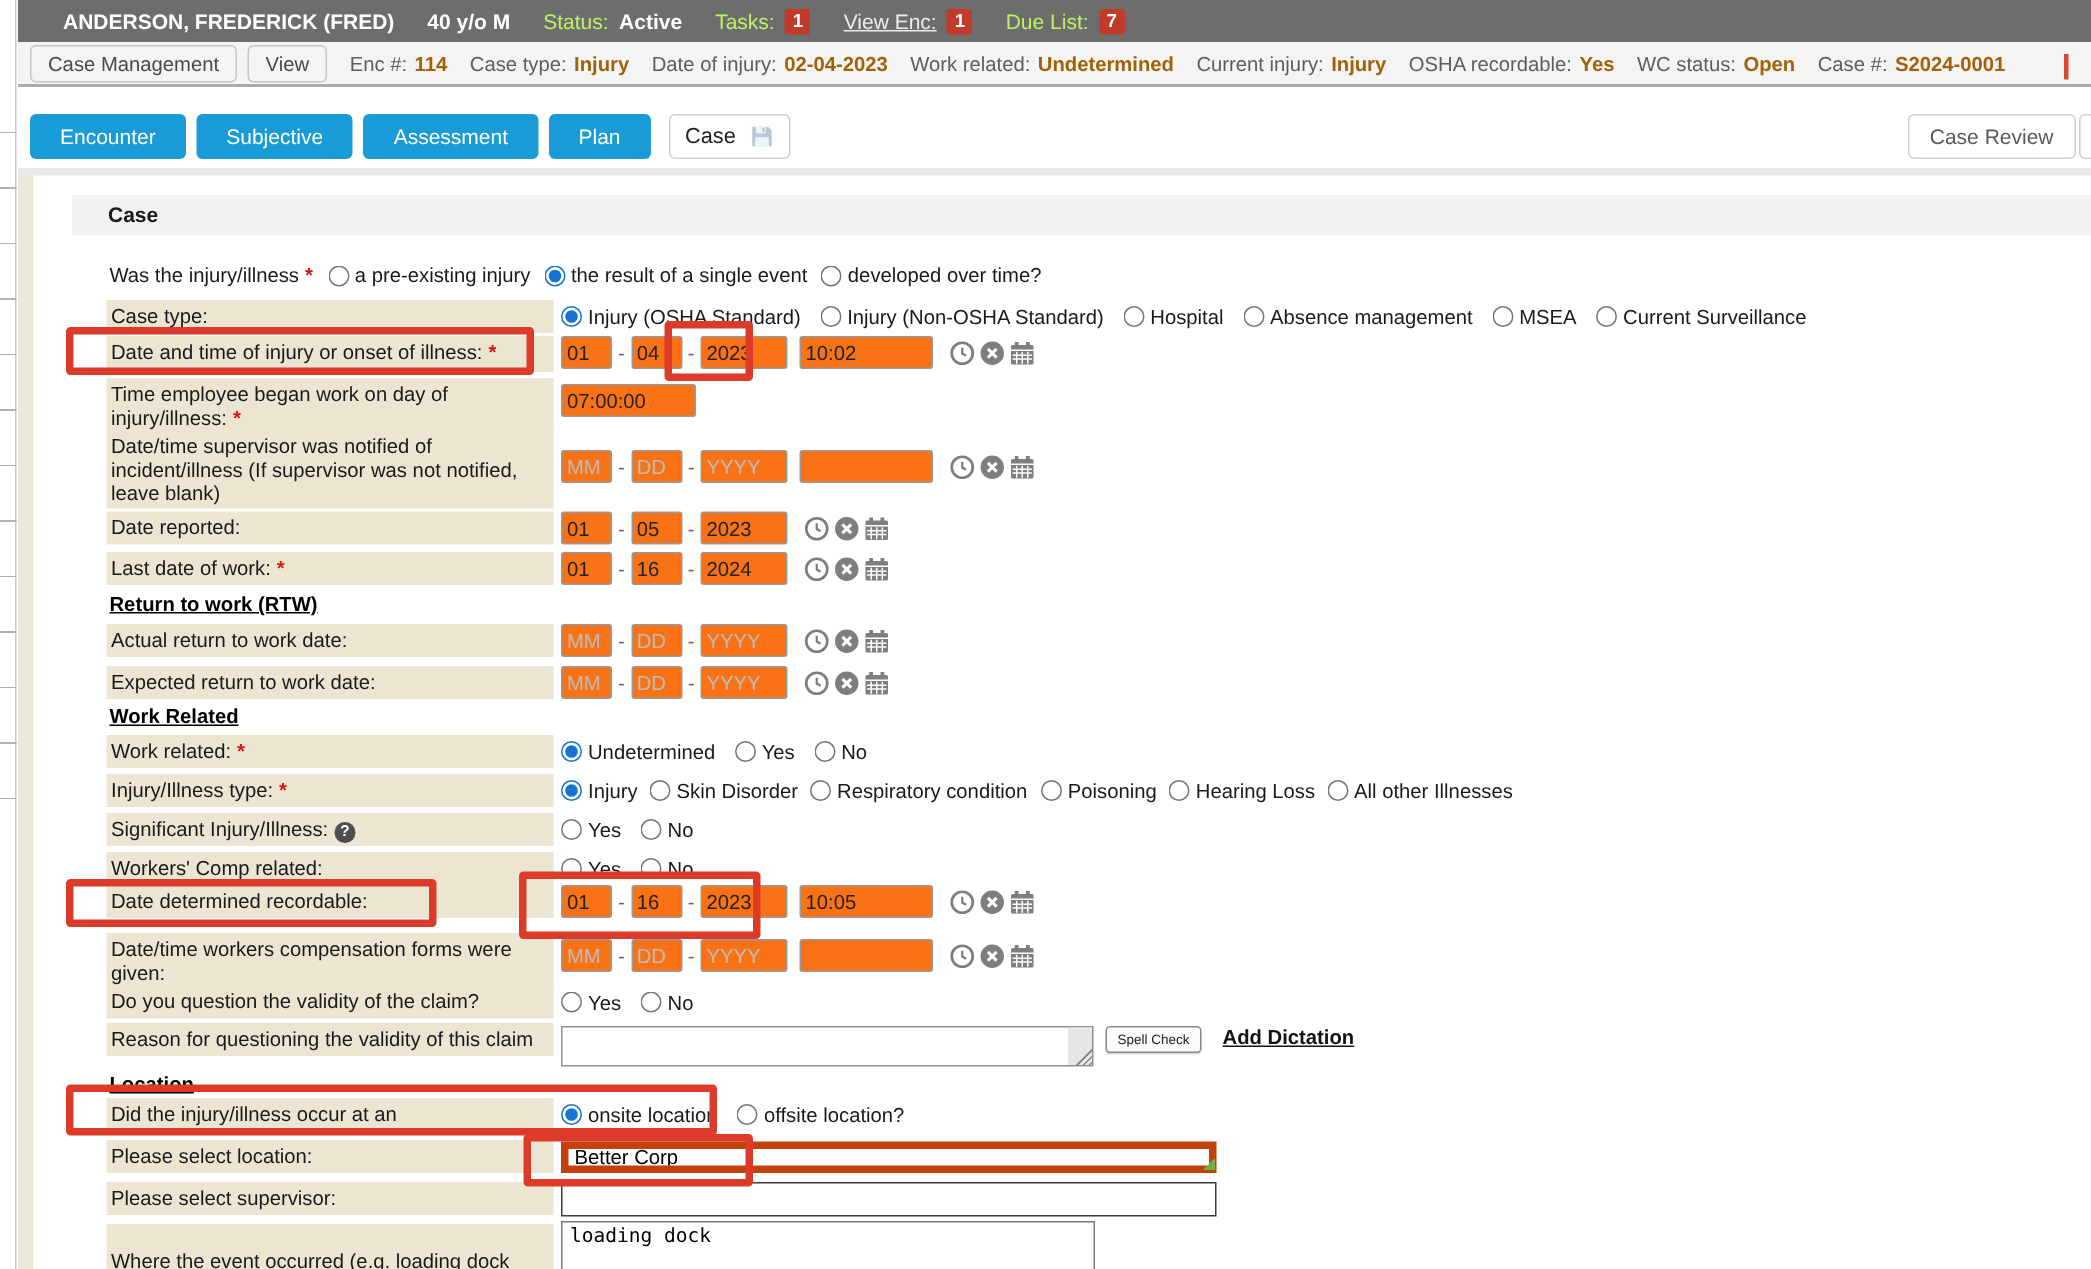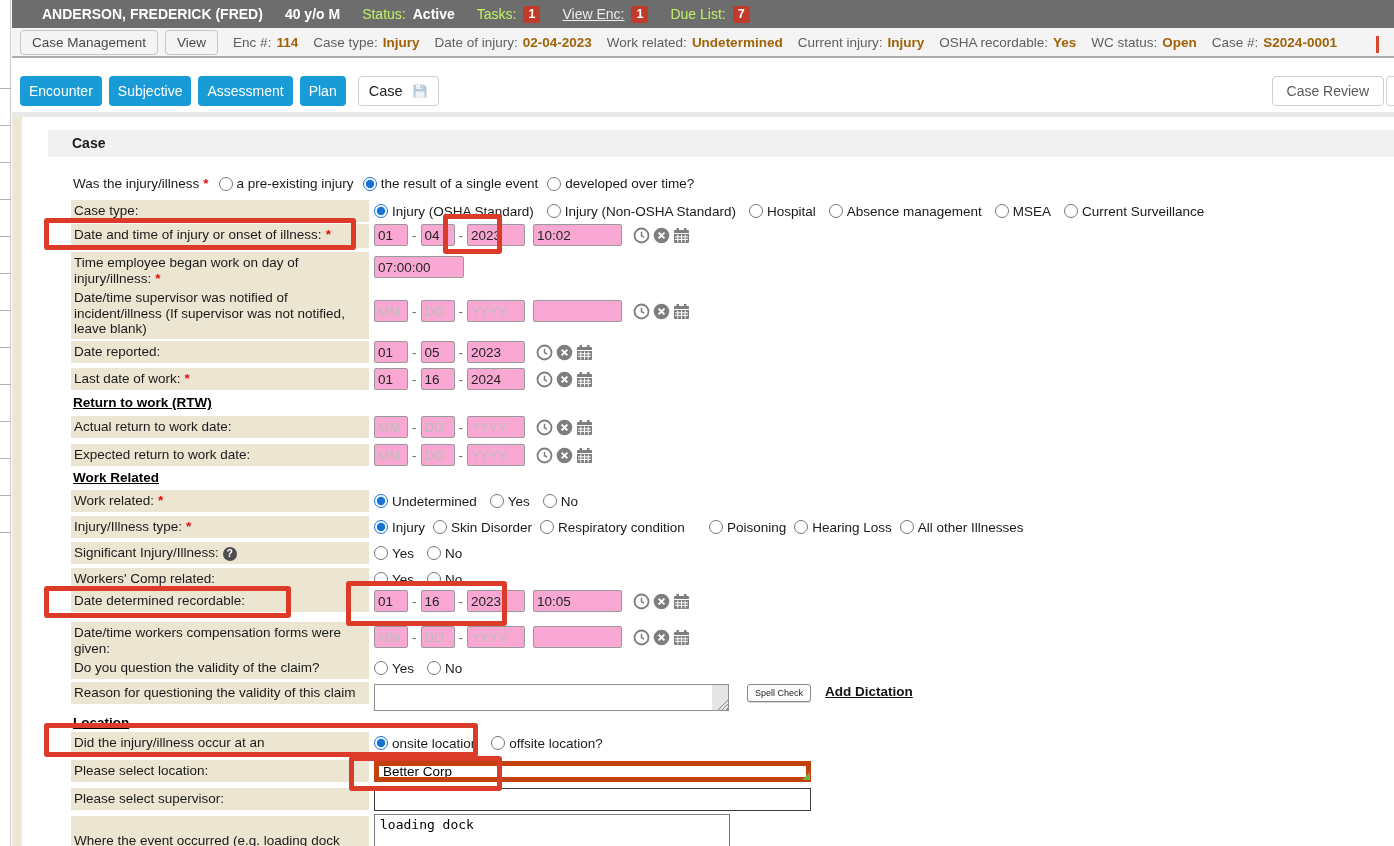--- a/index.html
+++ b/index.html
@@ -28,61 +28,61 @@
     border-bottom:2px solid #ababad;display:flex;align-items:center;gap:15px;padding-left:8px;font-size:13.5px;z-index:6}
   .tb2-btn{border:1px solid #c6c6ca;border-radius:4px;background:#f4f4f5;padding:4px 11px;font-size:13.5px;color:#4a4a4a;font-family:inherit}
   .fld{display:flex;gap:5px;align-items:center}
   .fl{color:#5e5e5e}.fv{font-weight:bold;color:#a16207}
   .red-tick{position:absolute;left:1376px;top:36px;width:3px;height:17px;background:#d9472e;z-index:7}
 
   
   .navrow{position:absolute;left:12px;top:58px;width:1382px;height:54px;background:#fff;z-index:6}
   .nav-left{position:absolute;left:8px;top:18px;display:flex;gap:7px;align-items:center}
   .bluebtn{height:30px;background:#189bd6;color:#fff;border:none;border-radius:4px;font-size:14px;
-    padding:0 9px;display:flex;align-items:center;font-family:inherit}
+    padding:0 20px;display:flex;align-items:center;font-family:inherit}
   .case-tab{height:30px;background:#fff;border:1px solid #cfcfcf;border-radius:4px;display:flex;
     align-items:center;gap:9px;padding:0 10px;margin-left:5px;color:#222;font-size:14.5px}
   .case-review{position:absolute;right:10px;top:18px;height:30px;border:1px solid #cfcfcf;border-radius:4px;
     background:#fff;color:#5a5a5a;font-size:14px;padding:0 14px;display:flex;align-items:center;font-family:inherit}
   .partial-btn{position:absolute;left:1386px;top:76px;width:50px;height:30px;border:1px solid #cfcfcf;border-radius:4px;background:#fff;z-index:6}
   .grayband{position:absolute;left:12px;top:112px;width:1382px;height:5px;background:#e9e9ea;z-index:5}
 
   
   .sec-header{position:absolute;left:48px;top:130px;width:1346px;height:27px;background:#f1f1f1;
     font-weight:bold;font-size:14px;line-height:27px;padding-left:24px;z-index:8}
 
   
   .form{position:absolute;left:71px;top:0;width:1339px;height:846px;font-size:13.5px;z-index:10}
   .row{position:absolute;left:0;width:1339px}
   .lbl{position:absolute;left:0;top:0;width:298px;background:#ebe5d2;padding:3px 5px 2px 3px;line-height:15.5px;min-height:22px}
   .ctl{position:absolute;left:303px;top:0;height:22px;display:flex;align-items:center;gap:4px;white-space:nowrap}
   .req{color:#e01010;font-weight:bold;margin-left:4px}
   .shead{font-weight:bold;text-decoration:underline;color:#000}
   .inlinelbl{display:flex;align-items:center}
 
-  .din{height:22px;border:1px solid #999;border-radius:2px;font-size:13.5px;font-family:inherit;padding:1px 3px;color:#222;background:#f9a8d4}
+  .din{height:22px;border:1px solid #999;border-radius:2px;font-size:13.5px;font-family:inherit;padding:1px 3px;color:#222;background:#f97316}
   .din::placeholder{color:#bcbcbc}
   .d2{width:34px}.d4{width:58px}.dt{width:89px;margin-left:4px}.t8{width:90px}
   .dsep{color:#666}.dsep::before{content:"-"}
   .icons{display:flex;gap:3px;margin-left:7px;align-items:center}
   .ic{width:17px;height:17px;display:block;cursor:pointer}
 
   .ropt{display:inline-flex;align-items:center;gap:4px;margin-right:9px}
   input[type=radio]{width:14px;height:14px;margin:0;accent-color:#1673d3}
 
   .help{width:14px;height:14px;border-radius:50%;background:#4d4d4d;color:#fff;font-size:10.5px;font-weight:bold;
     display:inline-flex;align-items:center;justify-content:center;margin-left:4px}
 
   .txa{width:355px;height:27px;border:1px solid #919191;background:#fff;position:relative}
   .scrollstrip{position:absolute;right:0;top:0;bottom:0;width:16px;background:#e6e6e6}
   .resize{position:absolute;right:0;bottom:0;width:11px;height:11px;
     background:repeating-linear-gradient(135deg,transparent 0 2px,#8a8a8a 2px 3px);
     clip-path:polygon(100% 0,100% 100%,0 100%)}
   .spell{font-size:9px;border:1px solid #8a8a8a;border-radius:3px;background:#fcfcfc;padding:3px 7px;color:#222;
-    font-family:inherit;margin-left:14px;box-shadow:0 1px 0 #d8d8d8}
+    font-family:inherit;margin-left:4px;box-shadow:0 1px 0 #d8d8d8}
   .dict{font-weight:bold;text-decoration:underline;color:#131313;margin-left:10px;font-size:13.5px;cursor:pointer}
 
   .loc-wrap{position:relative;display:inline-block}
   .loc-input{width:437px;height:21px;border:5px solid #c2410c;font-size:13.5px;padding:1px 4px;font-family:inherit}
   .loc-corner{position:absolute;right:1px;bottom:2px;width:0;height:0;border-left:8px solid transparent;border-bottom:8px solid #72b043}
   .sup-input{width:437px;height:23px;border:1px solid #3c3c3c;font-size:13.5px;padding:1px 4px;font-family:inherit}
   .btm-txa{width:356px;height:60px;border:1px solid #7a7a7a;font-family:"DejaVu Sans Mono",monospace;
     font-size:13px;padding:2px 5px;resize:none;background:#fff}
 
   .redbox{position:absolute;border:5px solid #dd3b2a;border-radius:3px;z-index:60;pointer-events:none}
@@ -426,21 +426,21 @@
     <div class="lbl"><span>Injury/Illness type:</span><span class="req">*</span></div>
     <div class="ctl" style="gap:2px">
       <label class="ropt" style="margin-right:6px">
           <input type="radio" name="injury_type" checked="" style="">
           <span>Injury</span>
         </label>
       <label class="ropt" style="margin-right:6px">
           <input type="radio" name="injury_type" style="">
           <span>Skin Disorder</span>
         </label>
-      <label class="ropt" style="margin-right:22px">
+      <label class="ropt" style="margin-right:7px">
           <input type="radio" name="injury_type" style="">
           <span>Respiratory condition</span>
         </label>
       <label class="ropt" style="margin-right:6px">
           <input type="radio" name="injury_type" style="">
           <span>Poisoning</span>
         </label>
       <label class="ropt" style="margin-right:6px">
           <input type="radio" name="injury_type" style="">
           <span>Hearing Loss</span>

